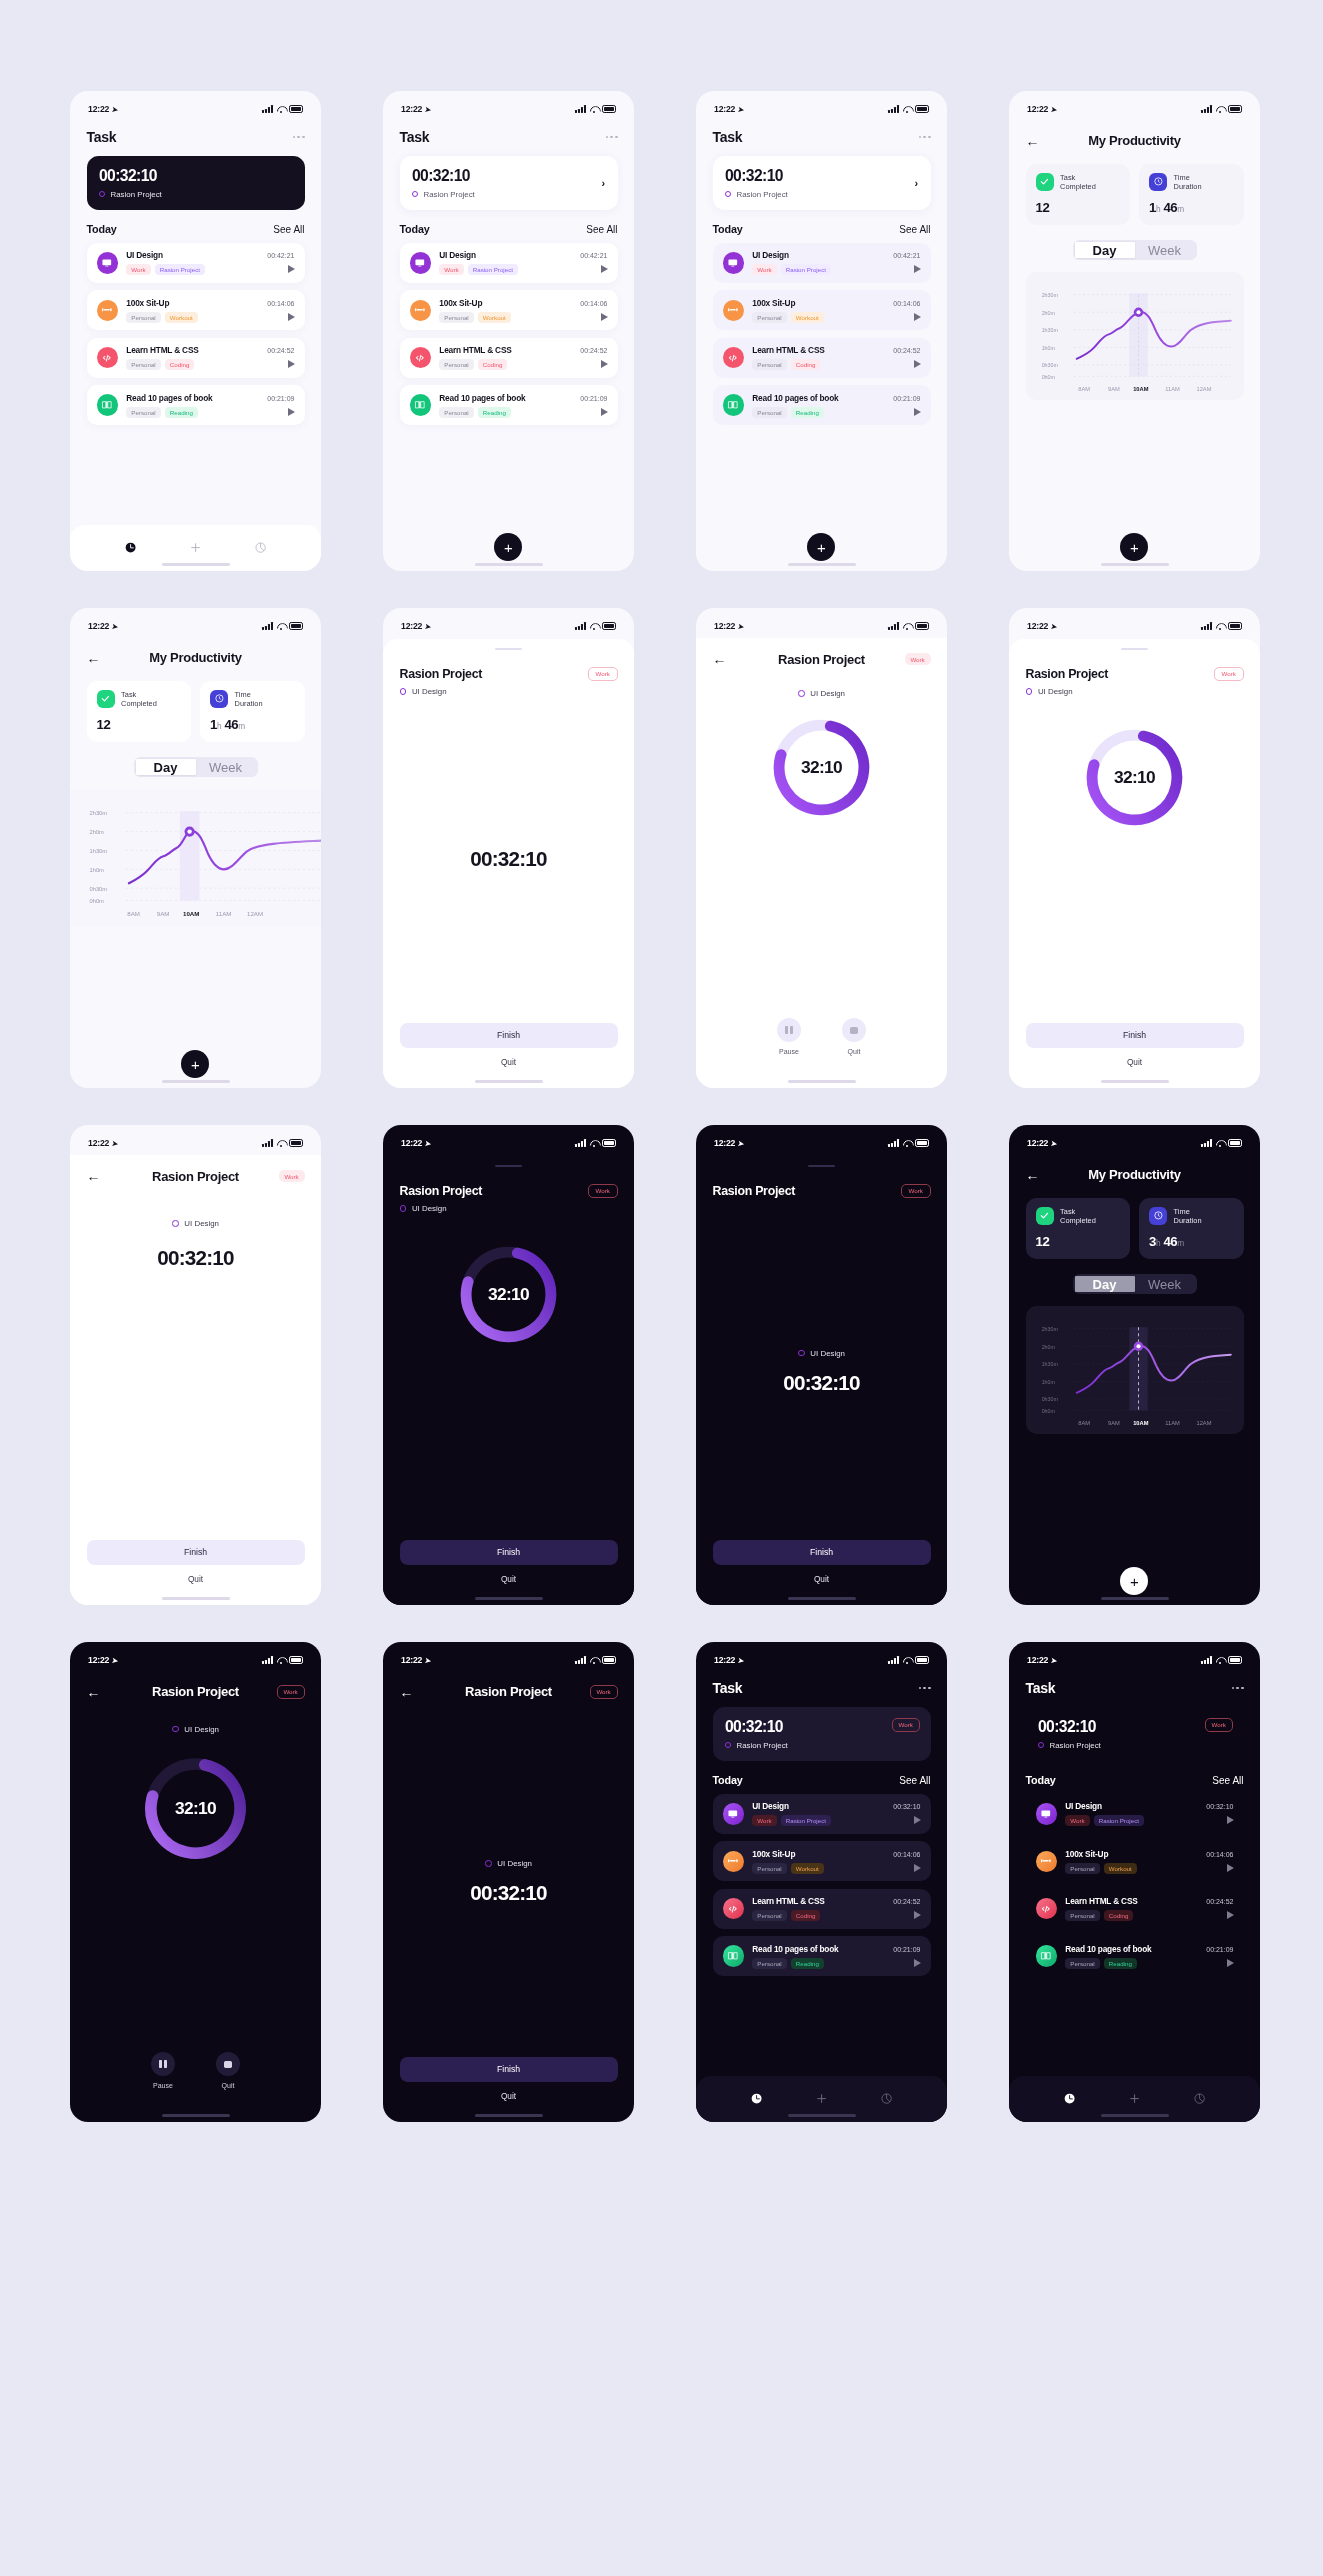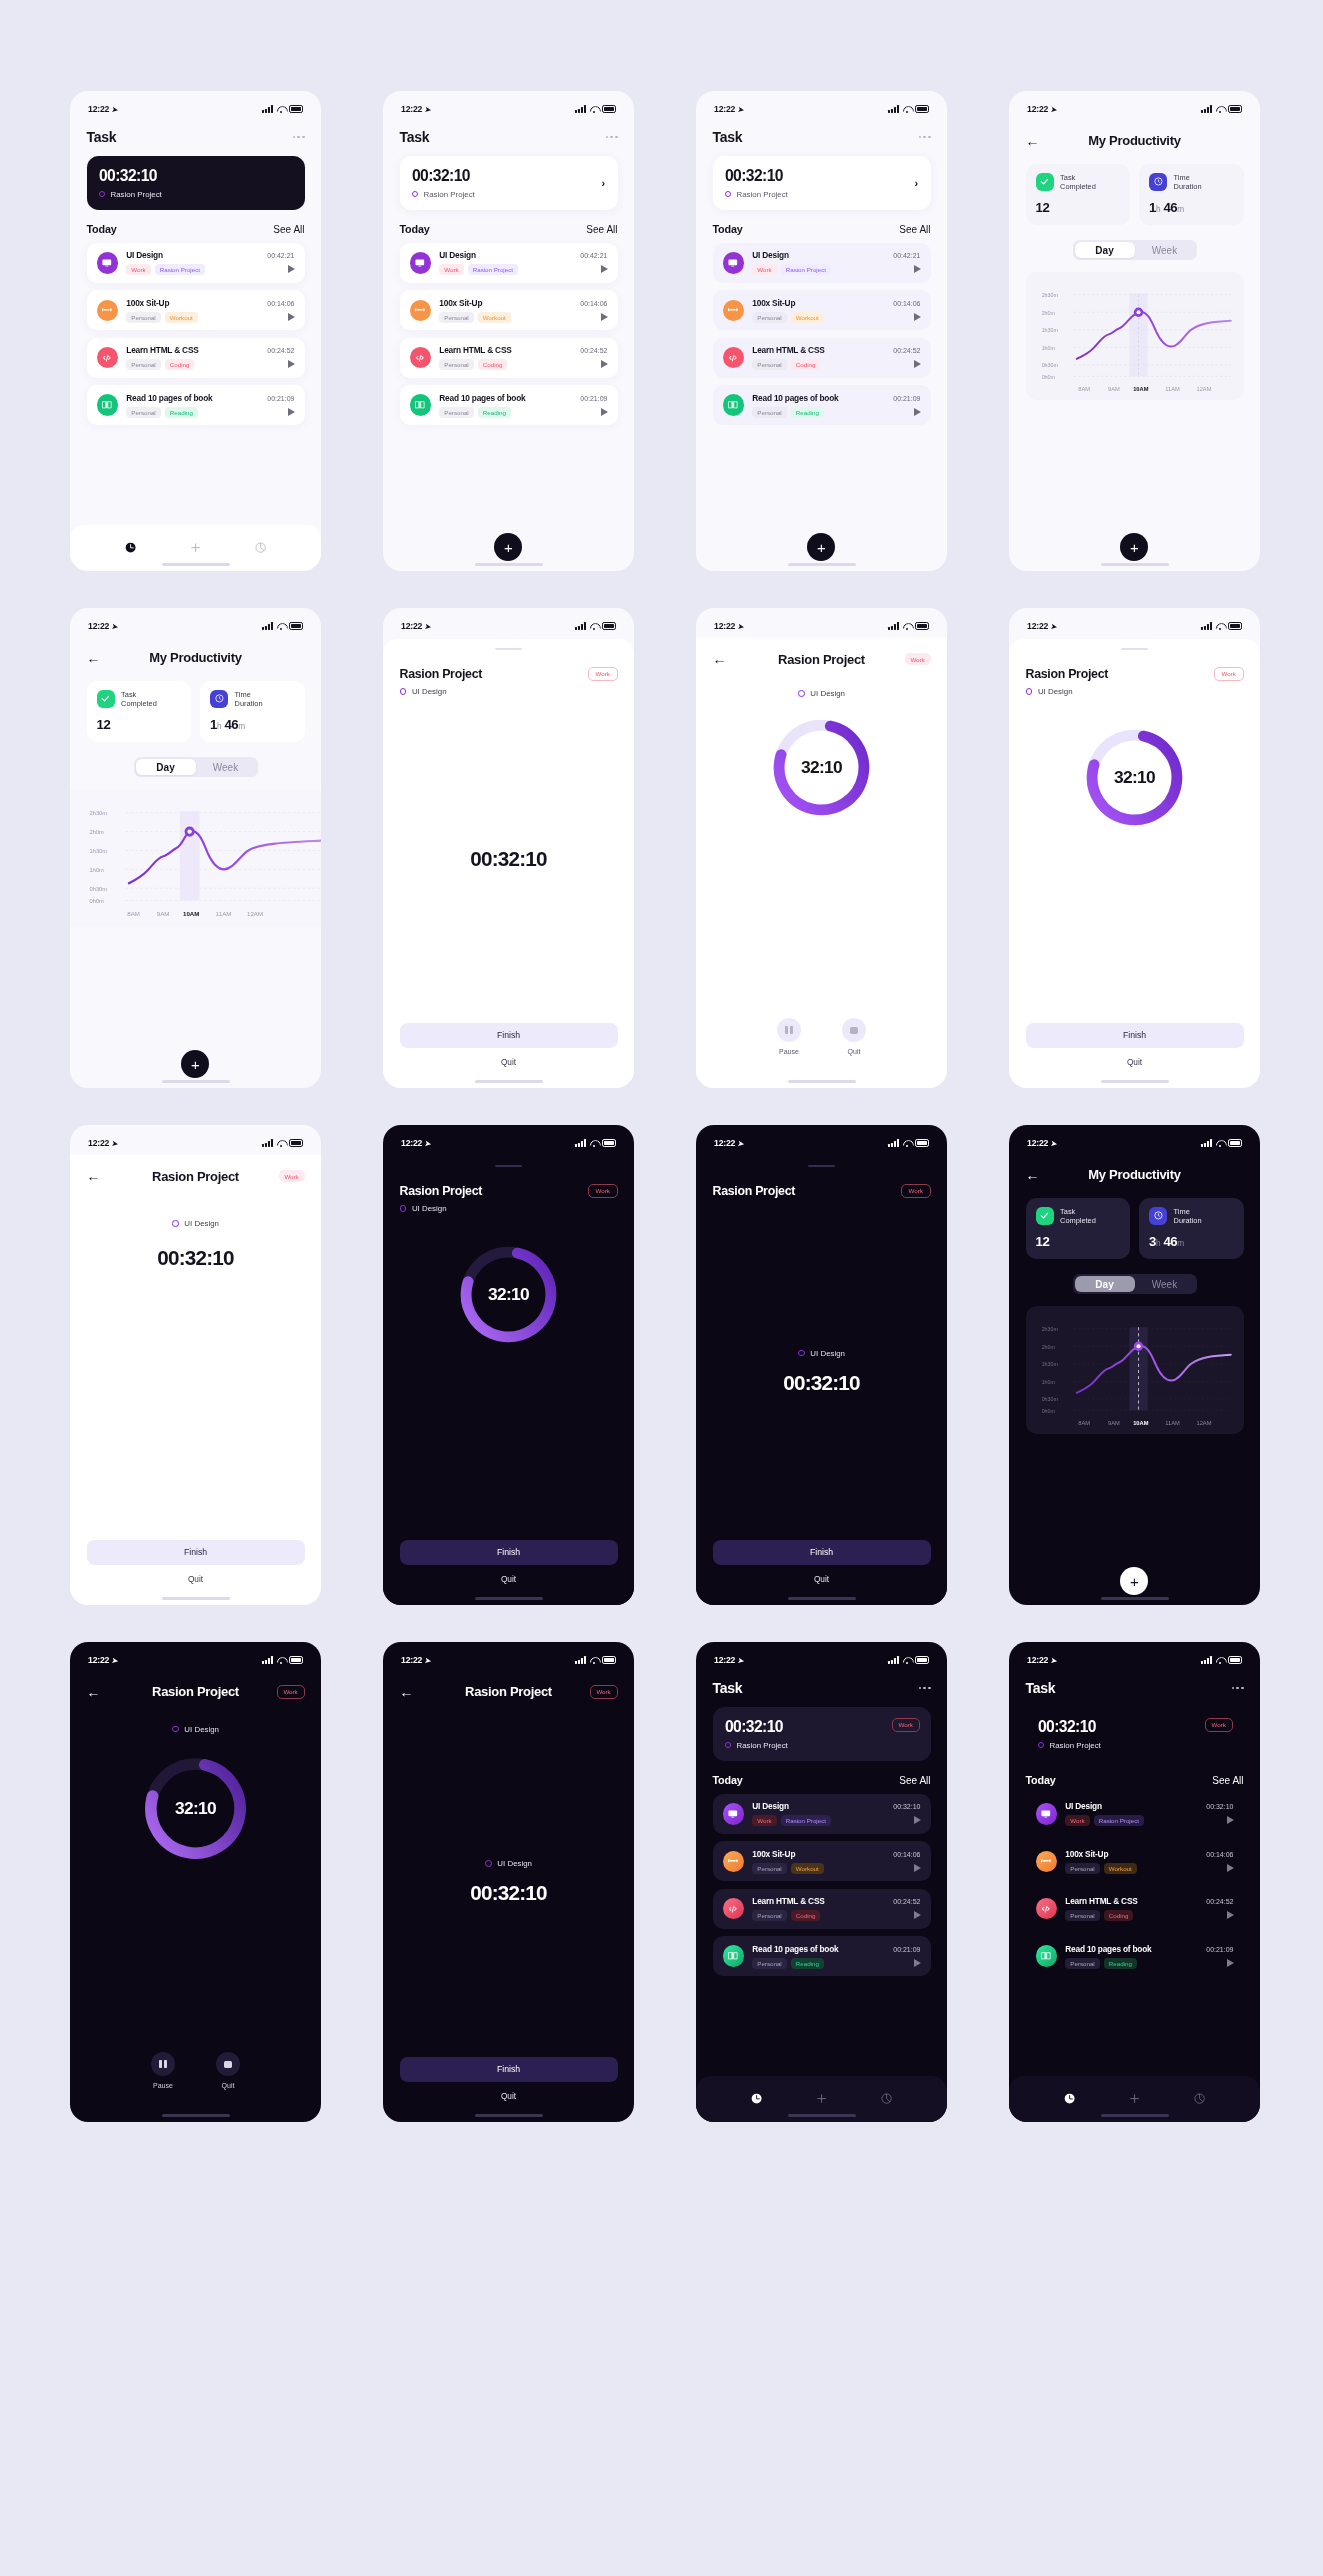--- a/index.html
+++ b/index.html
@@ -146,21 +146,21 @@
   .sq{width:18px;height:18px;border-radius:5.8px;flex:none;display:flex;align-items:center;justify-content:center;}
   .sq svg{width:10.8px;height:10.8px;}
   .stat-lbl{font-size:7.4px;line-height:1.25;color:#3b3849;}
   .dark .stat-lbl{color:#e7e5f0;}
   .stat-val{margin-top:8.3px;font-size:13.2px;font-weight:bold;color:#15131f;letter-spacing:-0.4px;}
   .dark .stat-val{color:#fff;}
   .stat-val .u{font-size:8.3px;font-weight:normal;color:#8e8b9c;}
 
   .segwrap{margin:15px auto 0;width:124px;height:20px;background:#eae8f5;border-radius:6.6px;display:flex;padding:2.1px;}
   .dark .segwrap{background:#241f38;}
-  .seg{flex:1;display:flex;align-items:center;justify-content:center;font-size:10px;color:#8b889a;border-radius:6px;}
+  .seg{flex:1;display:flex;align-items:center;justify-content:center;font-size:13px;color:#8b889a;border-radius:1px;}
   .seg.on{background:#fff;color:#15131f;font-weight:bold;box-shadow:0 0.8px 2.5px rgba(0,0,0,.07);}
   .dark .seg{color:#8d8aa0;}
   .dark .seg.on{background:#9c9aad;color:#fff;}
 
   .chart{margin-top:11.6px;background:#f4f3fa;border-radius:10.8px;padding:9px 8.3px 5px;position:relative;}
   .dark .chart{background:#1a1529;}
   .chart svg{display:block;width:100%;}
   .ylab{font-size:7px;fill:#9c99ad;}
   .dark .ylab{fill:#6f6c82;}
   .xlab{font-size:7.5px;fill:#9c99ad;}

